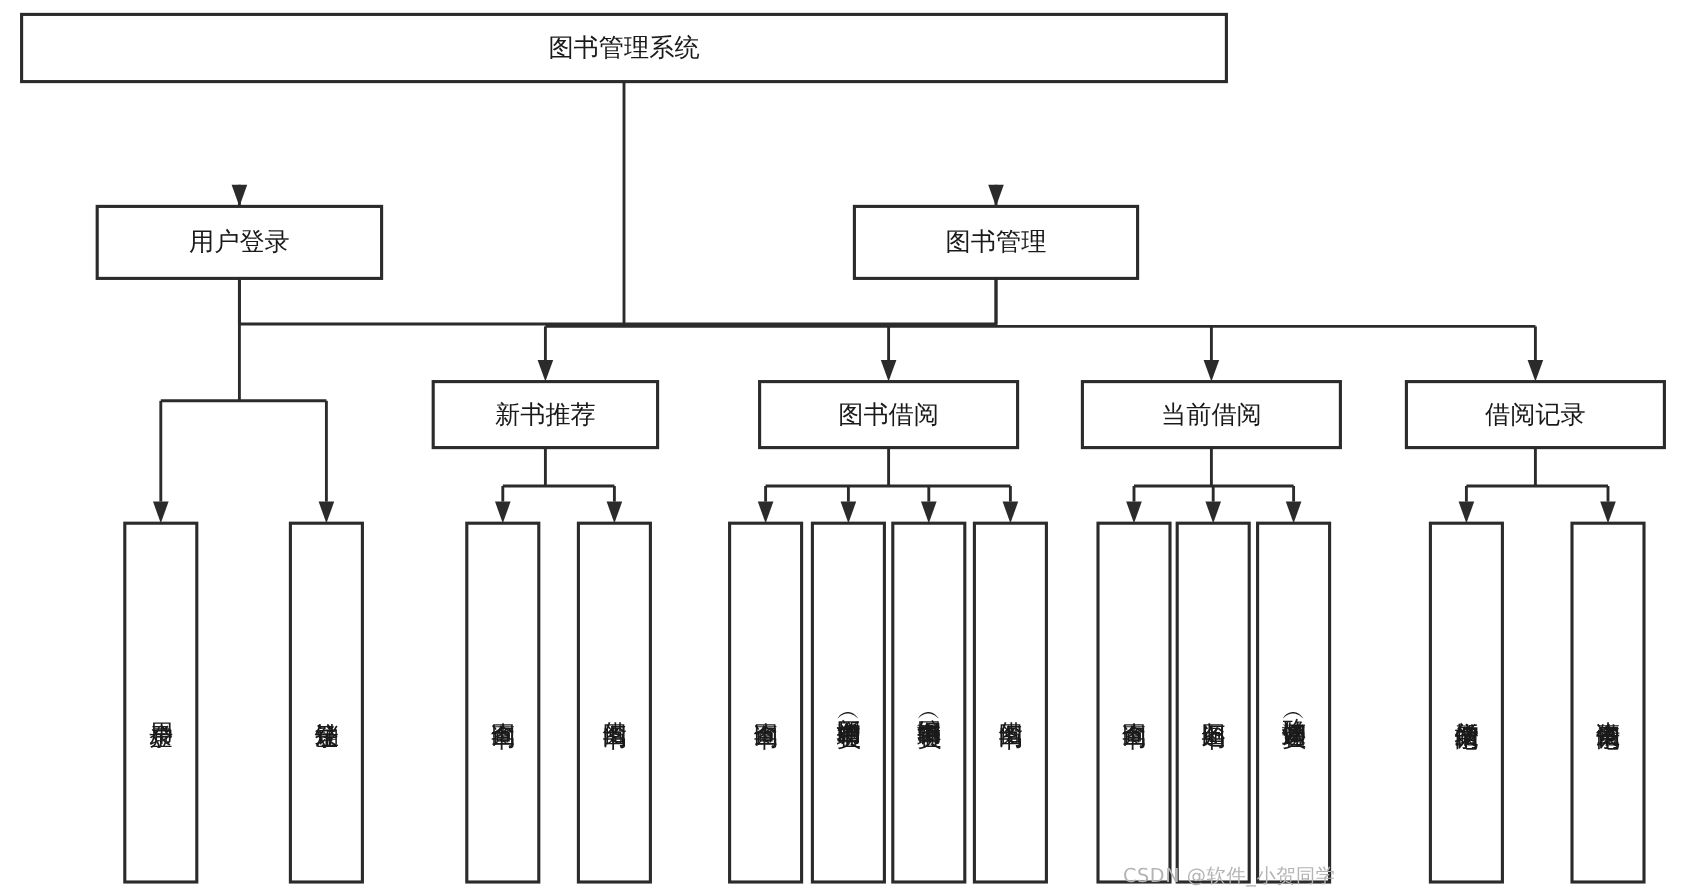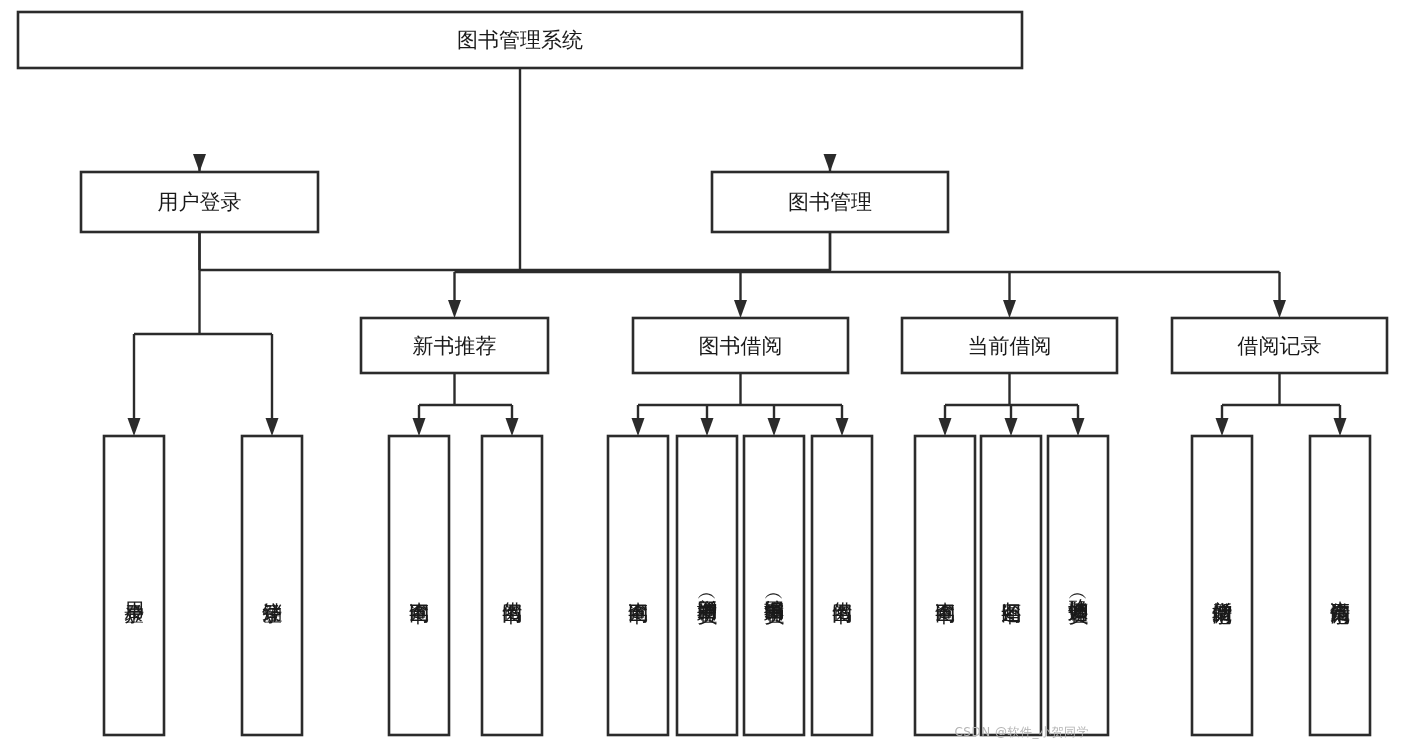--- a/index.html
+++ b/index.html
@@ -68,24 +68,24 @@
     line-height: 1.18;
     color: #1a1a1a;
     writing-mode: vertical-rl;
     text-orientation: upright;
     letter-spacing: 1px;
     white-space: nowrap;
     transform: none;
   }
   .watermark {
     position: absolute;
-    right: 24px;
+    right: 0;
     bottom: 6px;
     font-family: "DejaVu Sans", "Liberation Sans", sans-serif;
-    font-size: 12px;
+    font-size: 16px;
     color: #b4b4b4;
     letter-spacing: 0.5px;
     white-space: nowrap;
     text-align: right;
   }
 </style>
 </head>
 <body>
 
 <div id="diagram-root">

